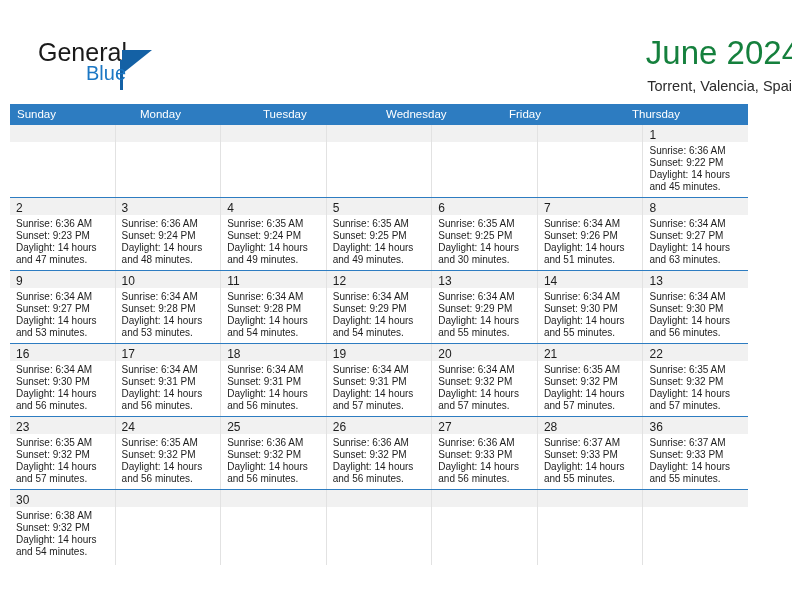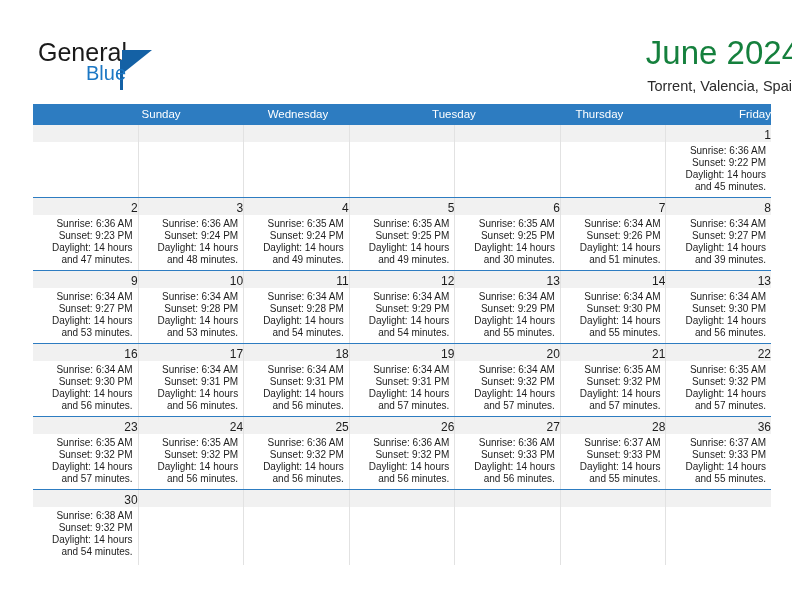--- a/index.html
+++ b/index.html
@@ -89,24 +89,23 @@
     font-size: 14.5px;
     color: #2b2b2b;
     text-align: center;
     font-family: "Liberation Sans", sans-serif;
     white-space: nowrap;
   }
 
   
   .calendar {
     position: absolute;
-    left: 33px;
+    left: 10px;
     top: 104px;
     width: 738px;
-    text-align: right;
   }
   .dow-row {
     display: flex;
     width: 738px;
     height: 21px;
     background: #2d7cc1;
   }
   .dow {
     flex: 1 1 0;
     color: #ffffff;
@@ -177,24 +176,25 @@
     </div>
 
     <div class="title">June 2024</div>
     <div class="subtitle">Torrent, Valencia, Spain</div>
   </div>
 
   <div class="calendar">
 
     <div class="dow-row">
       <div class="dow">Sunday</div>
+      <div class="dow">Monday</div>
+      <div class="dow">Tuesday</div>
       <div class="dow">Wednesday</div>
-      <div class="dow">Tuesday</div>
+      <div class="dow">Friday</div>
       <div class="dow">Thursday</div>
-      <div class="dow">Friday</div>
     </div>
 
     <div class="week first">
       <div class="cell empty">
           <div class="daynum-band"><span class="daynum"></span></div>
         </div>
       <div class="cell empty">
           <div class="daynum-band"><span class="daynum"></span></div>
         </div>
       <div class="cell empty">
@@ -274,21 +274,21 @@
           <div>Daylight: 14 hours</div>
           <div>and 51 minutes.</div>
         </div>
       </div>
       <div class="cell">
         <div class="daynum-band"><span class="daynum">8</span></div>
         <div class="details">
           <div>Sunrise: 6:34 AM</div>
           <div>Sunset: 9:27 PM</div>
           <div>Daylight: 14 hours</div>
-          <div>and 39 minutes.</div>
+          <div>and 63 minutes.</div>
         </div>
       </div>
     </div>
 
     <div class="week std">
       <div class="cell">
         <div class="daynum-band"><span class="daynum">9</span></div>
         <div class="details">
           <div>Sunrise: 6:34 AM</div>
           <div>Sunset: 9:27 PM</div>

